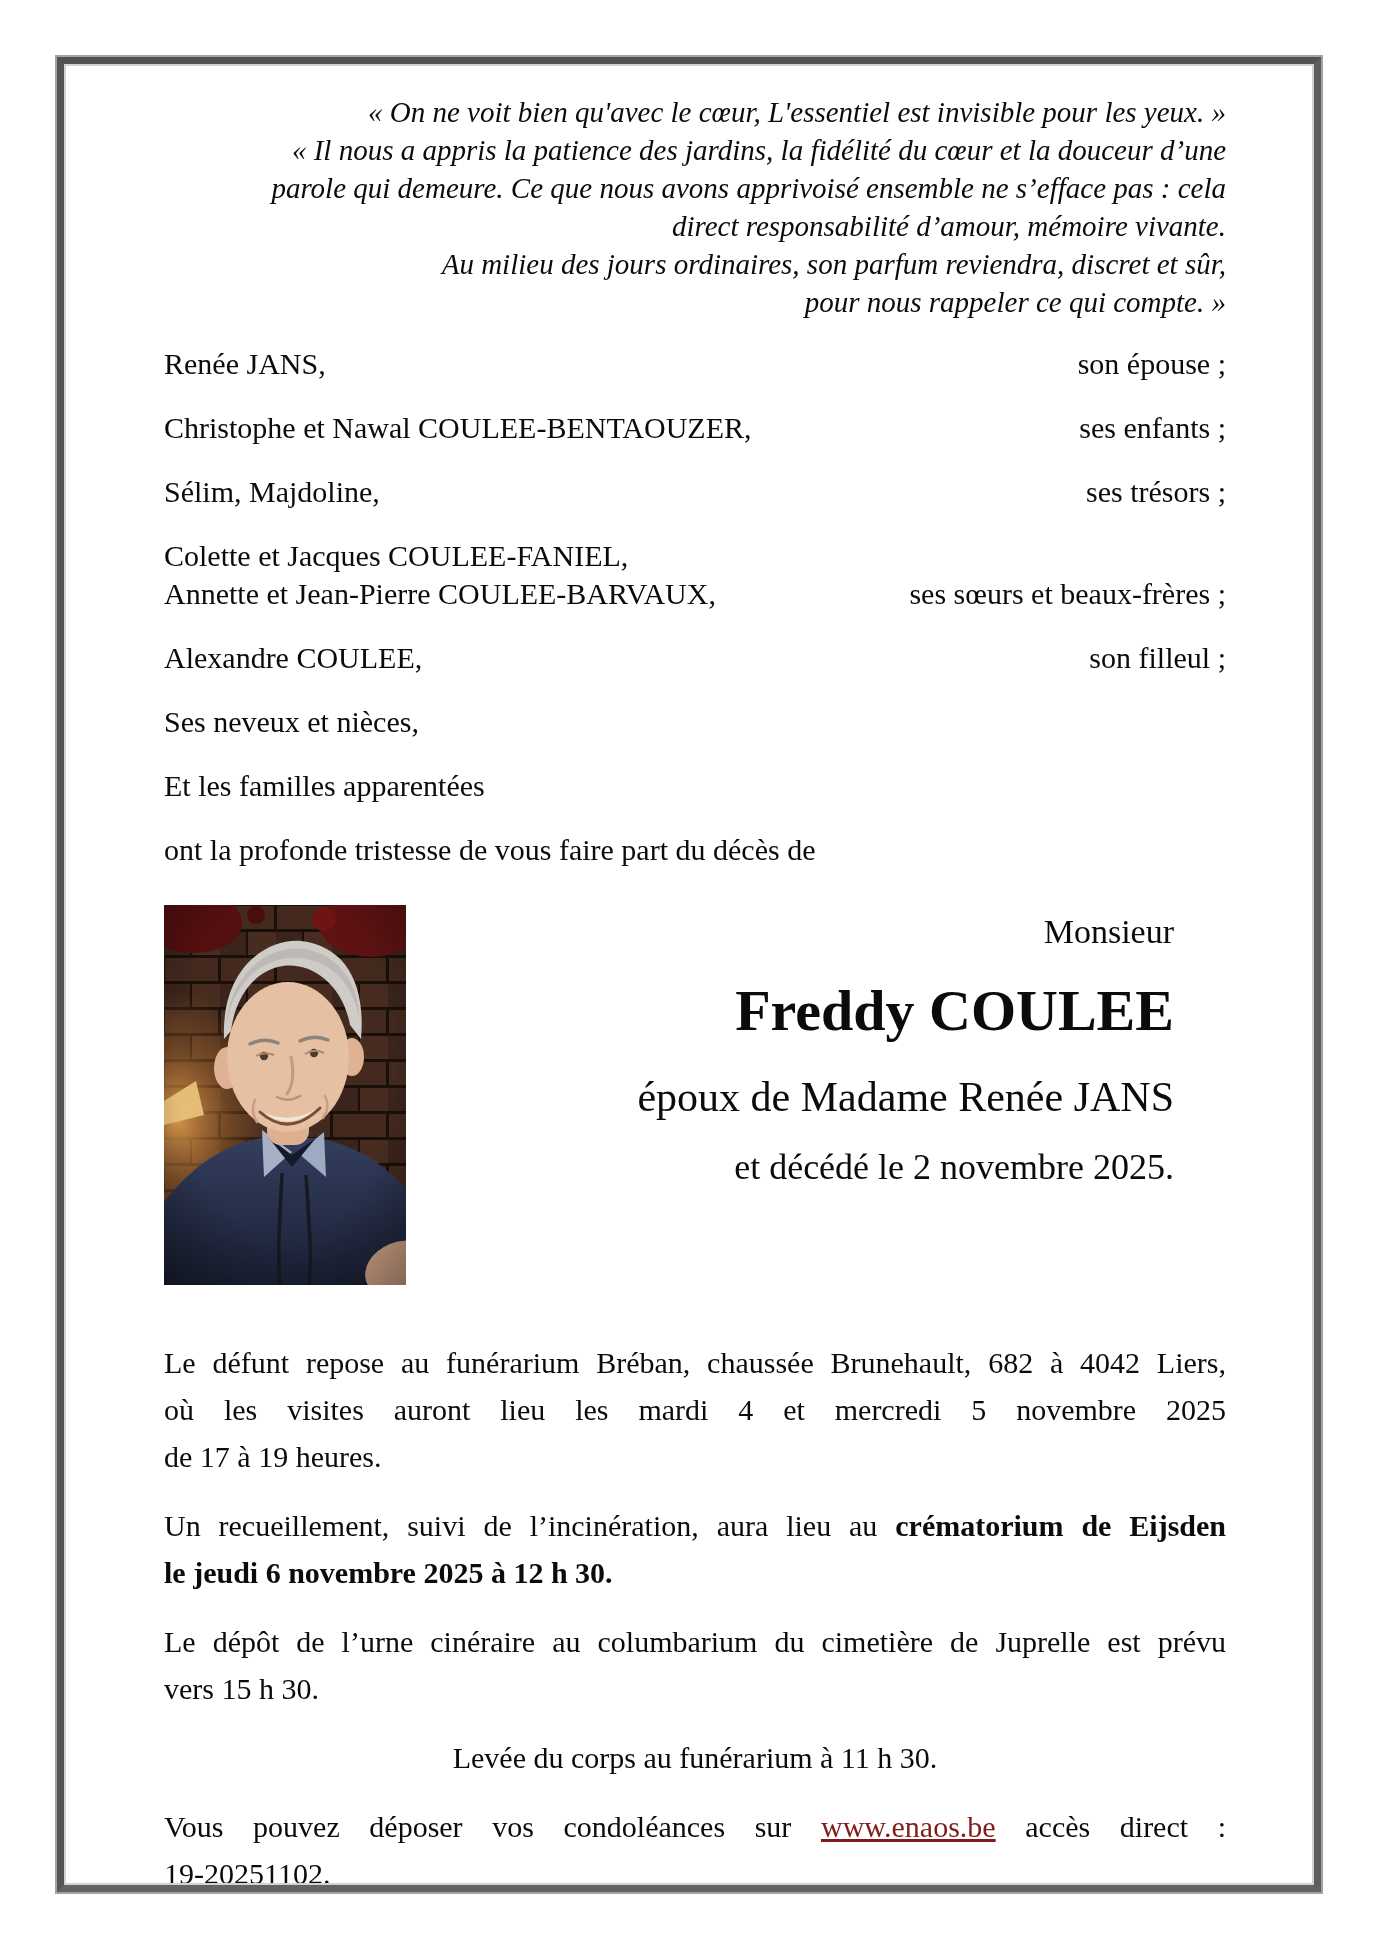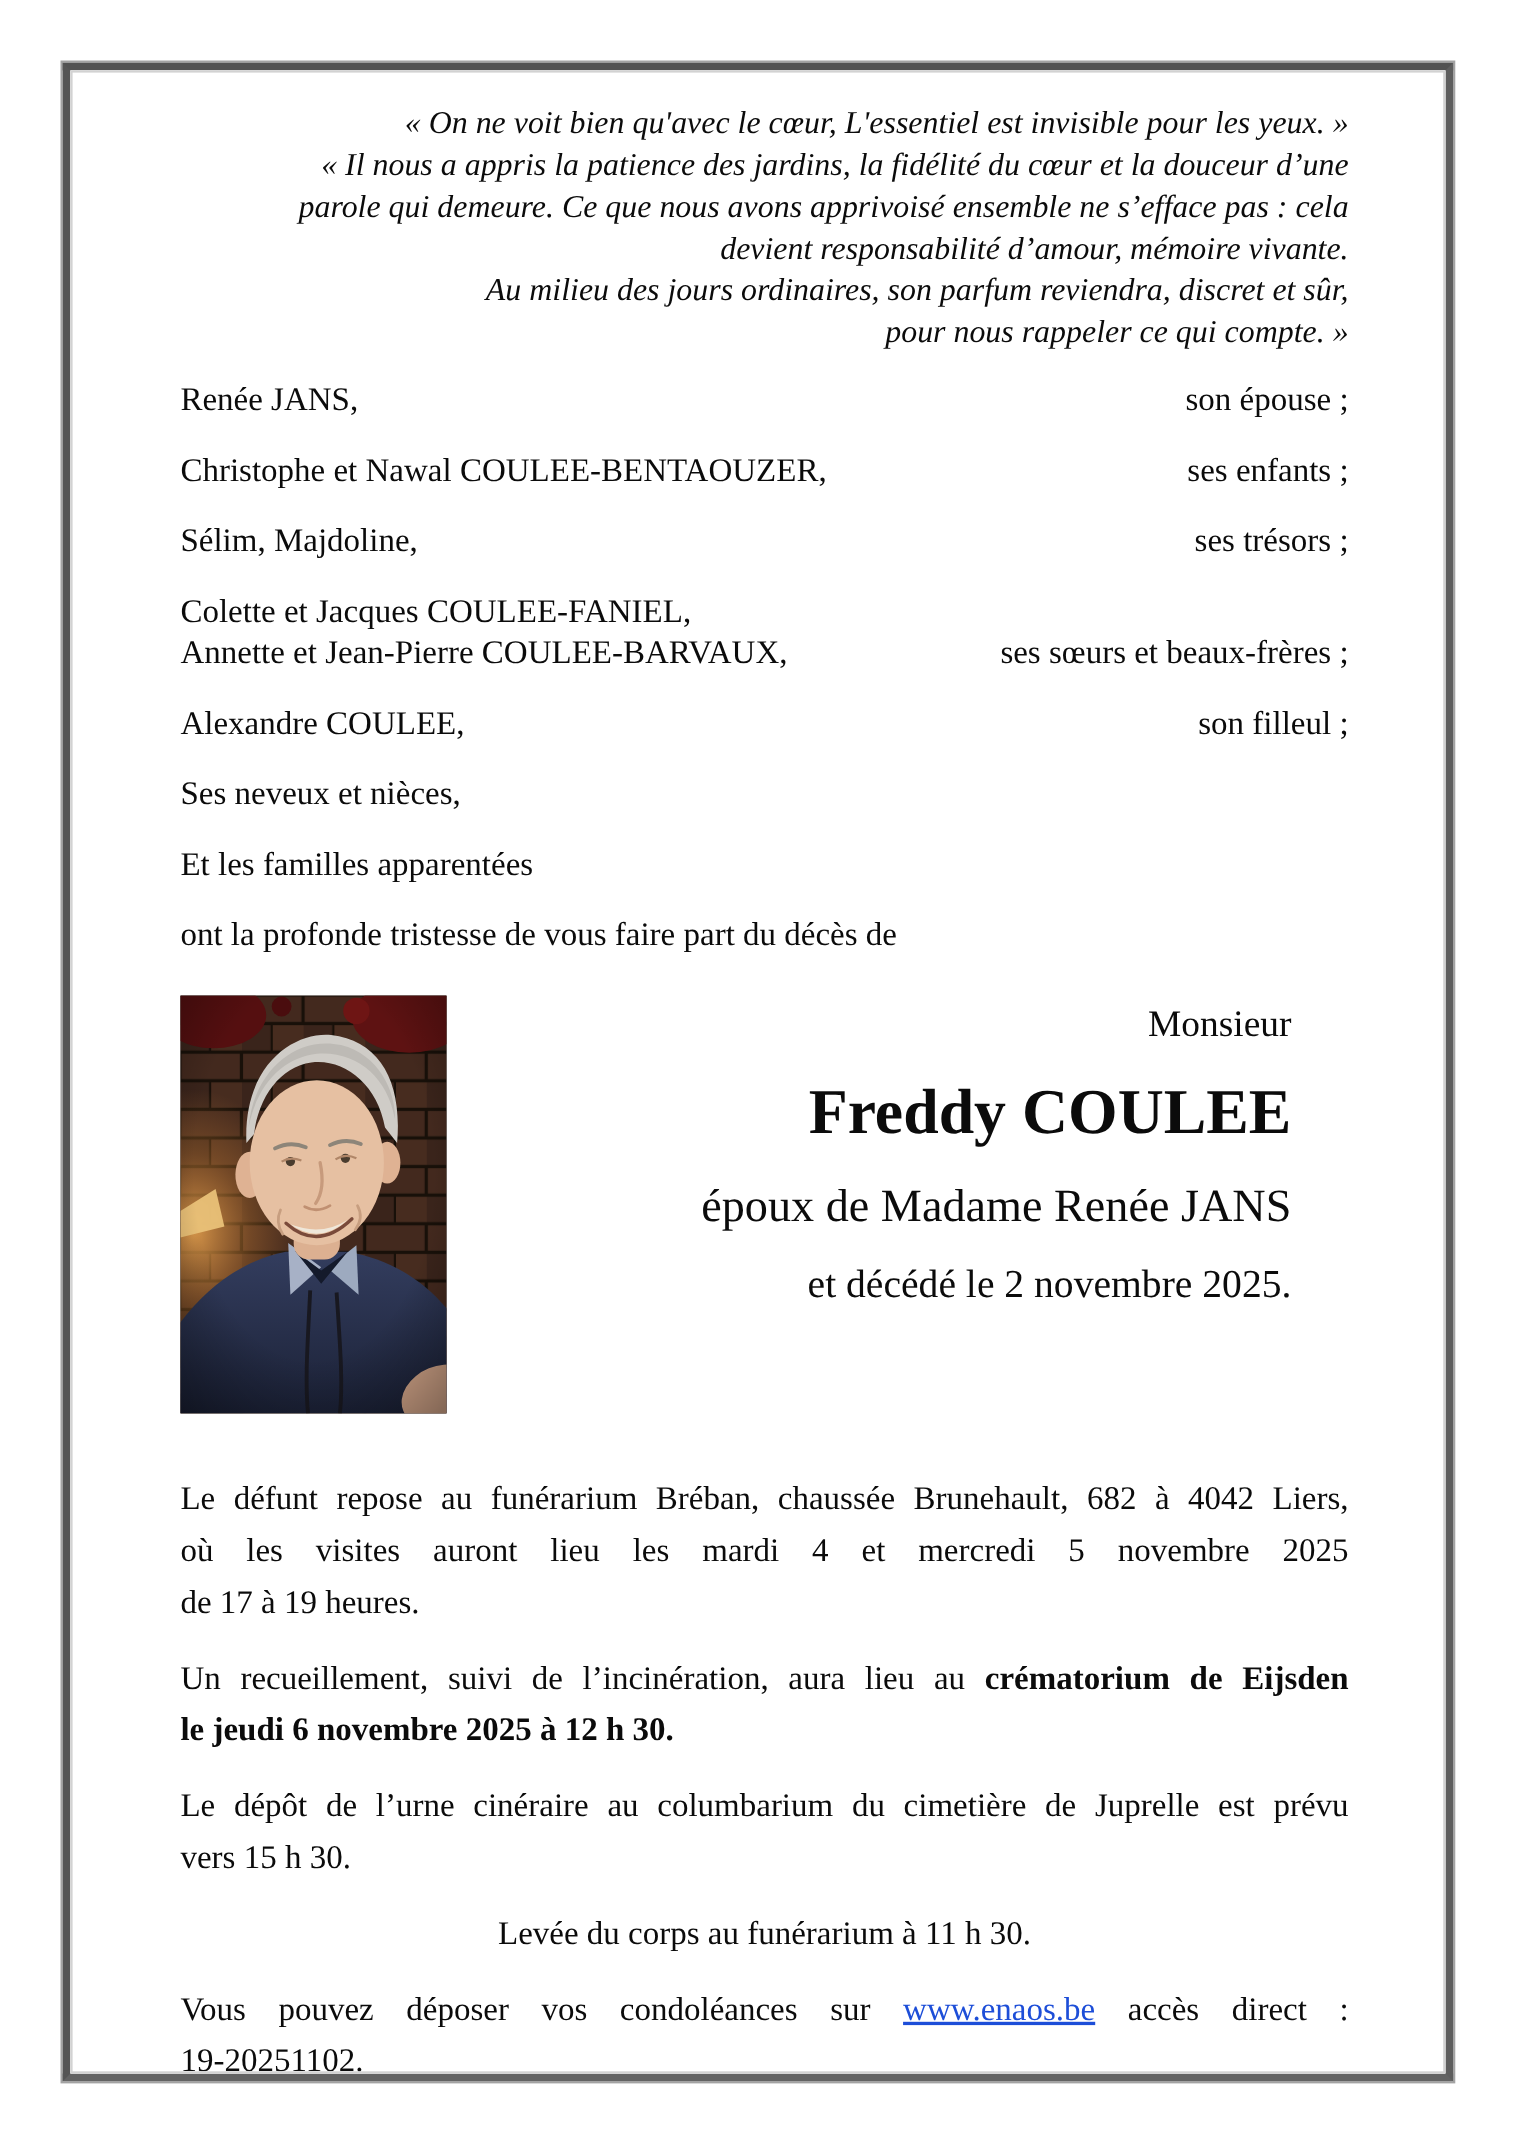--- a/index.html
+++ b/index.html
@@ -66,21 +66,21 @@
 
 <div class="sheet">
   <div class="frame-outer">
     <div class="frame-band">
       <div class="page">
 
         <div class="quote">
           <div>« On ne voit bien qu'avec le cœur, L'essentiel est invisible pour les yeux. »</div>
           <div>« Il nous a appris la patience des jardins, la fidélité du cœur et la douceur d’une</div>
           <div>parole qui demeure. Ce que nous avons apprivoisé ensemble ne s’efface pas : cela</div>
-          <div>devient responsabilité d’amour, mémoire vivante.</div>
+          <div>direct responsabilité d’amour, mémoire vivante.</div>
           <div>Au milieu des jours ordinaires, son parfum reviendra, discret et sûr,</div>
           <div>pour nous rappeler ce qui compte. »</div>
         </div>
 
         <div class="family">
           <div class="family-row">
             <div class="family-left">
                 <div>Renée JANS,</div>
               </div>
             <div class="family-right">son épouse ;</div>
@@ -204,20 +204,20 @@
         </div>
 
         <div class="para">
           <div class="jline">Le dépôt de l’urne cinéraire au columbarium du cimetière de Juprelle est prévu</div>
           <div class="lline">vers 15 h 30.</div>
         </div>
 
         <div class="para cline">Levée du corps au funérarium à 11 h 30.</div>
 
         <div class="para">
-          <div class="jline"><span>Vous pouvez déposer vos condoléances sur</span> <a class="site-link" style="color: #1d4ed8;">www.enaos.be</a> <span>accès direct :</span></div>
+          <div class="jline"><span>Vous pouvez déposer vos condoléances sur</span> <a class="site-link" style="color: #7f1d1d;">www.enaos.be</a> <span>accès direct :</span></div>
           <div class="lline">19-20251102.</div>
         </div>
 
       </div>
     </div>
   </div>
 </div>
 
 </body></html>

